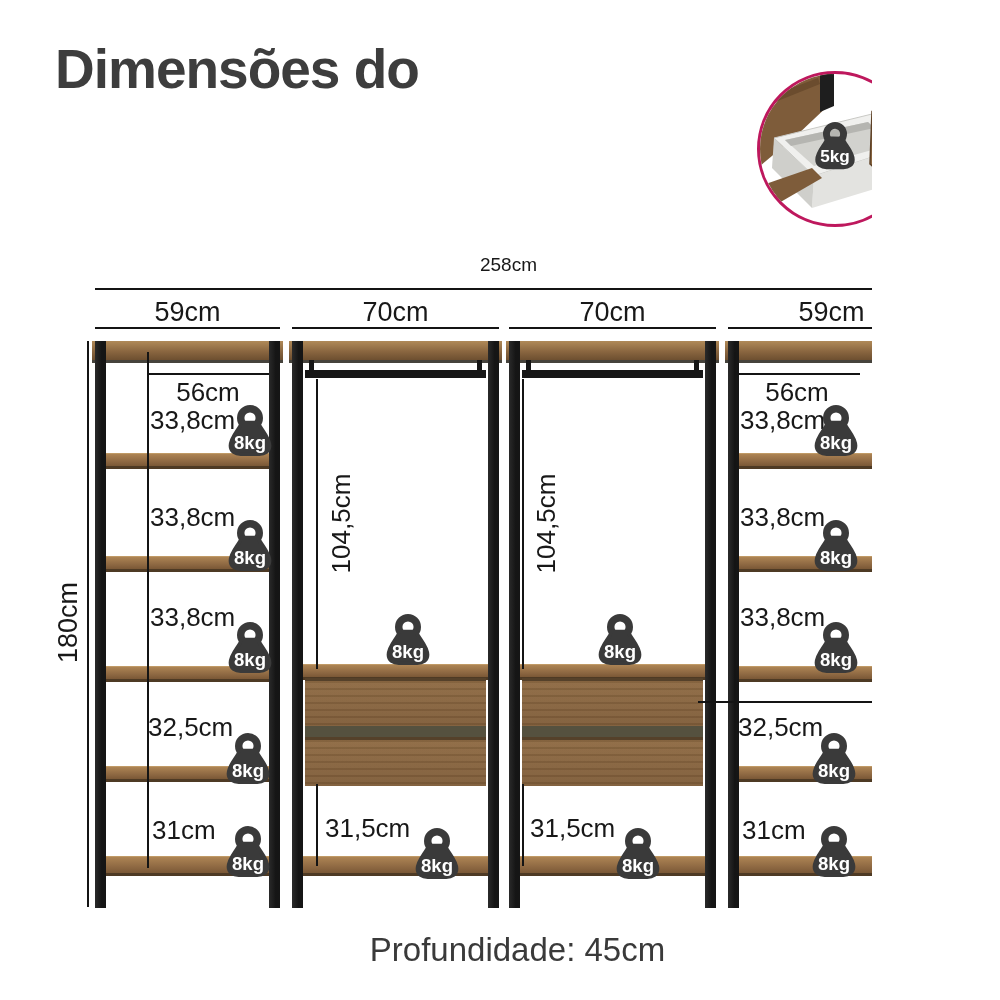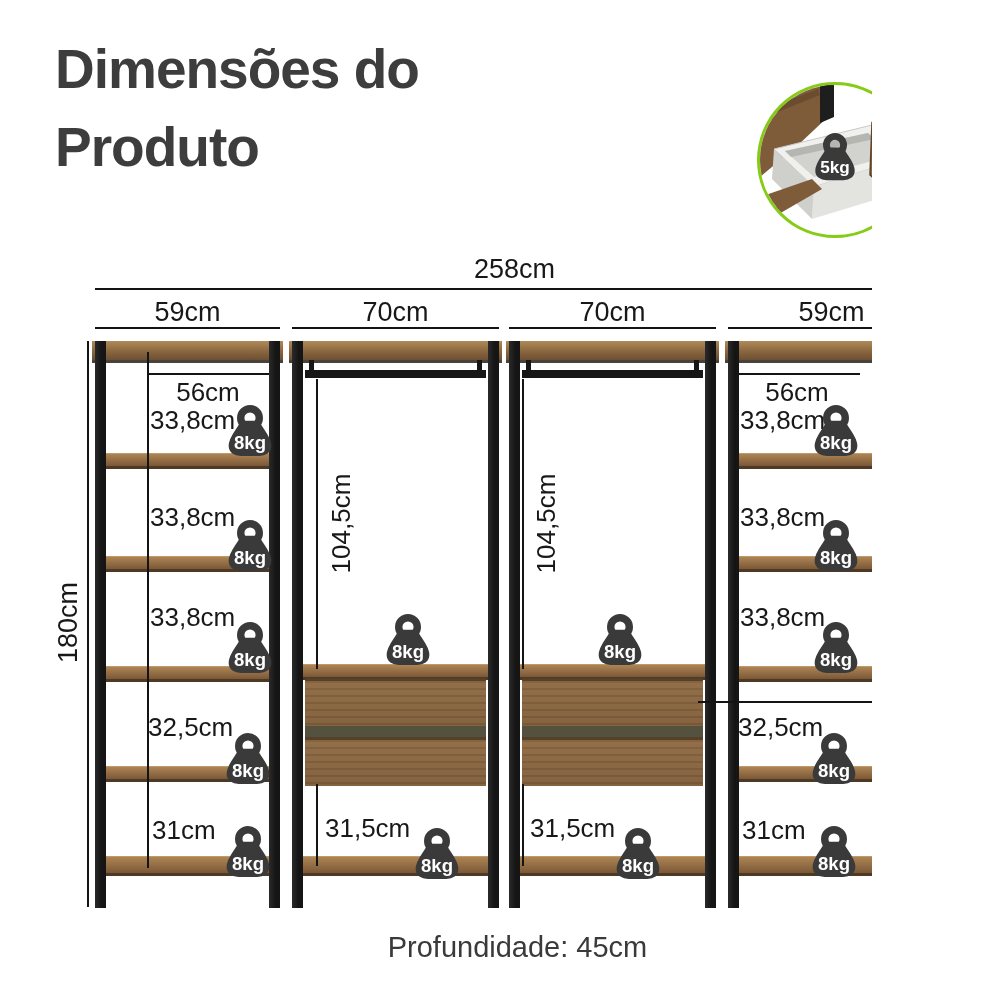--- a/index.html
+++ b/index.html
@@ -22,33 +22,32 @@
   .shelf{height:12px;background:linear-gradient(180deg,#ad8454,#8a6540 70%,#7a5836);
          border-top:1px solid #c09a66;border-bottom:3px solid #4e3a24;z-index:2;}
   .shelf.thick{height:16px;}
   .rail{height:8px;background:#161616;top:370px;z-index:3;}
   .bracket{width:5px;top:360px;height:14px;background:#161616;z-index:3;}
   .drawer{background:repeating-linear-gradient(180deg,rgba(0,0,0,0.07) 0 2px,rgba(255,255,255,0.03) 2px 7px),
           linear-gradient(180deg,#8f6b44,#7f5d3a);border-top:3px solid #55412a;z-index:2;}
   .drawer-gap{background:#55513f;z-index:2;}
   .badge{z-index:8;}
   
-  #inset{left:757px;top:82px;width:156px;height:156px;border:3px solid #84cc16;border-radius:50%;
+  #inset{left:757px;top:71px;width:156px;height:156px;border:3px solid #be185d;border-radius:50%;
          background:#fff;overflow:hidden;z-index:9;box-sizing:border-box;}
-  #footer-depth{left:95px;top:931px;width:845px;text-align:center;font-size:29px;color:#3a3a3a;z-index:7;}
+  #footer-depth{left:95px;top:931px;width:845px;text-align:center;font-size:33px;color:#3a3a3a;z-index:7;}
 </style>
 </head>
 <body>
 
 <div id="page">
 
   <div class="abs title-line" style="top:42px;">Dimensões do</div>
-  <div class="abs title-line" style="top:120px;">Produto</div>
-
-  <div class="abs dim dim-c" style="left:93px;top:254px;width:843px;font-size:27px;">258cm</div>
+
+  <div class="abs dim dim-c" style="left:87px;top:254px;width:843px;font-size:19px;">258cm</div>
   <div class="abs hline" style="left:95px;top:288px;width:843px;"></div>
 
   <div class="abs dim dim-c" style="left:95px;top:297px;width:185px;font-size:27px;">59cm</div>
   <div class="abs dim dim-c" style="left:292px;top:297px;width:207px;font-size:27px;">70cm</div>
   <div class="abs dim dim-c" style="left:509px;top:297px;width:207px;font-size:27px;">70cm</div>
   <div class="abs dim dim-c" style="left:728px;top:297px;width:207px;font-size:27px;">59cm</div>
   <div class="abs hline" style="left:95px;top:327px;width:185px;"></div>
   <div class="abs hline" style="left:292px;top:327px;width:207px;"></div>
   <div class="abs hline" style="left:509px;top:327px;width:207px;"></div>
   <div class="abs hline" style="left:728px;top:327px;width:207px;"></div>

